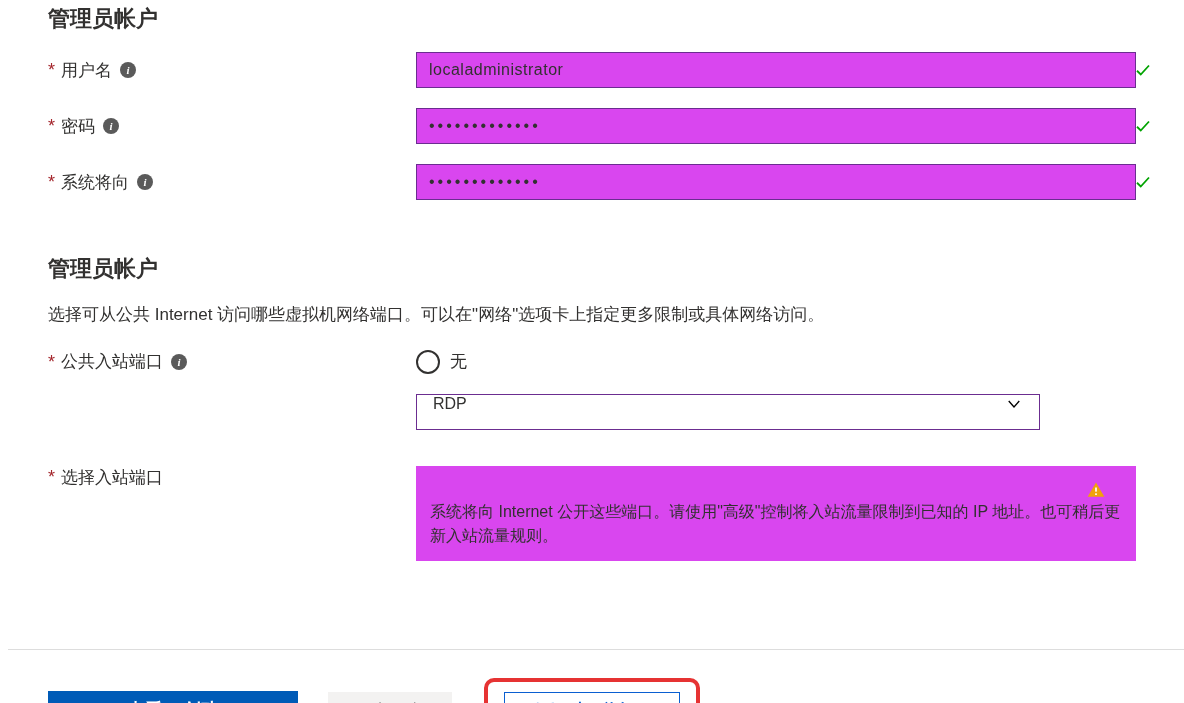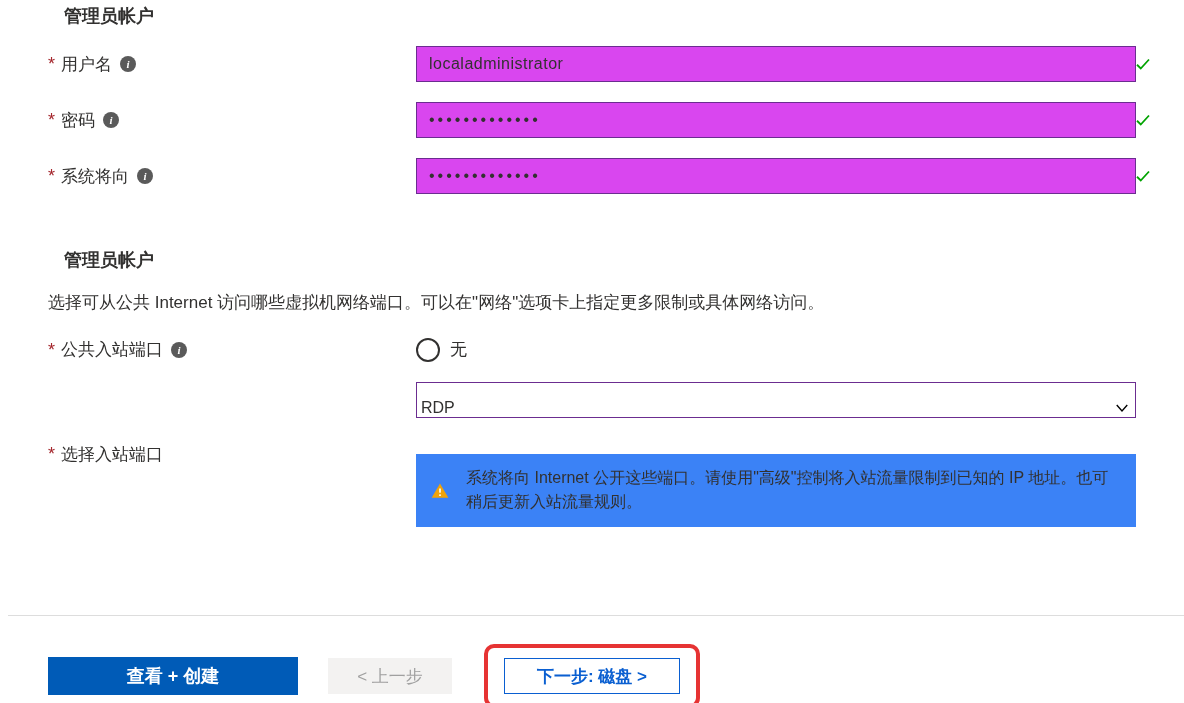--- a/index.html
+++ b/index.html
@@ -4,21 +4,21 @@
 <style>
   * { box-sizing: border-box; }
   html, body {
     margin: 0; padding: 0;
     font-family: "Segoe UI", "Microsoft YaHei", Arial, sans-serif;
     font-size: 16px; color: #323130; background: #fff;
     width: 1184px; height: 703px;
   }
   .page { padding: 0 20px 0 48px; }
   .section-title {
-    font-weight: 700; font-size: 18px; margin-top: 4px; margin-bottom: 18px; margin-left: 16px;
+    font-weight: 700; font-size: 22px; margin-top: 4px; margin-bottom: 18px;
   }
   .section-desc {
     font-size: 17px; margin: 12px 0 22px 0; line-height: 1.5;
   }
   .row {
     display: flex; align-items: center; margin-bottom: 20px;
   }
   .label-col {
     width: 368px; display: flex; align-items: center;
     font-size: 17px; position: relative;
@@ -46,30 +46,30 @@
   .radio-group { display: flex; align-items: center; gap: 18px; }
   .radio-item { display: flex; align-items: center; cursor: pointer; }
   .radio-outer {
     width: 24px; height: 24px; border: 2px solid #323130; border-radius: 50%;
     display:flex; align-items:center; justify-content:center; margin-right:10px;
   }
   .radio-outer.sel { border-color: #0a5fd1; }
   .radio-inner { width: 12px; height: 12px; border-radius: 50%; background: #0a5fd1; }
   .radio-label { font-size: 17px; }
   .select-box {
-    width: 720px; height: 36px; border: 1px solid #6b2d90;
-    display:flex; align-items:flex-end; justify-content:space-between;
-    padding: 0 4px; cursor: pointer; background:#fff;
+    width: 624px; height: 36px; border: 1px solid #6b2d90;
+    display:flex; align-items:flex-start; justify-content:space-between;
+    padding: 0 16px; cursor: pointer; background:#fff;
   }
   .select-val { font-size: 16px; }
   .chev { width:18px; height:18px; }
   .chev-svg path { stroke:#000; stroke-width:1.8; fill:none; }
   .warning-box {
-    width: 720px; background: #3b82f6; display:flex;
-    padding: 12px 14px; margin-top: 36px; align-items: center;
+    width: 720px; background: #d946ef; display:flex;
+    padding: 12px 14px; margin-top: 36px; align-items: flex-end; flex-direction: column;
   }
   .warn-icon-wrap {
     width: 36px; display:flex; justify-content:flex-start; padding-top:2px;
   }
   .warn-tri { width:20px; height:20px; }
   .warn-text { font-size: 16px; line-height: 1.55; color:#323130; flex:1; }
   .footer-sep { border-top: 1px solid #ddd; margin: 22px 0 0 -40px; width: 1184px; }
   .footer {
     display:flex; align-items:center; padding: 28px 0 0 0; gap: 36px;
   }

